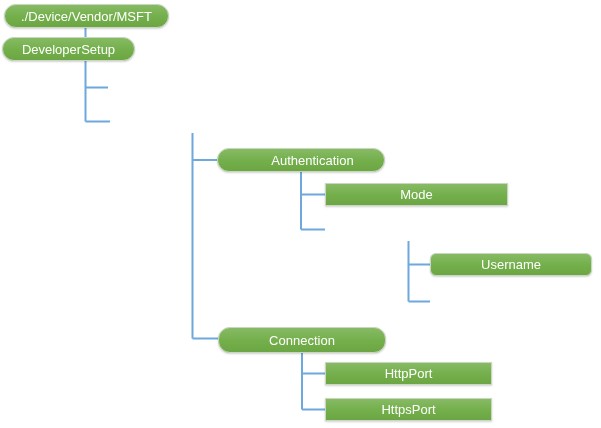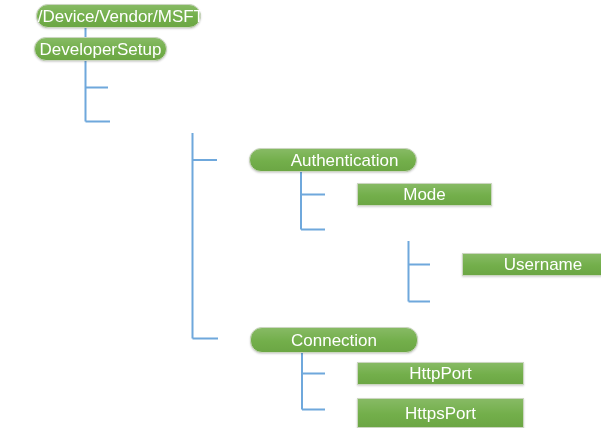--- a/index.html
+++ b/index.html
@@ -35,24 +35,23 @@
     position: absolute;
     box-sizing: border-box;
     display: flex;
     align-items: center;
     justify-content: center;
     background-color: var(--node-fill);
     background-image: linear-gradient(rgba(255,255,255,0.16), rgba(255,255,255,0.02) 55%, rgba(0,0,0,0.04));
     border: 1px solid var(--node-border);
     box-shadow: 0 1px 2px rgba(0,0,0,0.18);
     color: var(--node-text);
-    font-size: 17px;
+    font-size: 13px;
     line-height: 1;
     white-space: nowrap;
-    margin-left: 32px;
   }
   .pill { border-radius: 12px; }
   .rect { border-radius: 0; }
 </style>
 </head>
 <body>
 
 <div class="canvas">
 
   <svg class="connectors" viewBox="0 0 601 428" xmlns="http://www.w3.org/2000/svg" aria-hidden="true">
@@ -71,25 +70,25 @@
   </svg>
 
   <div class="node pill" style="left:4px;   top:4px;   width:165px; height:24px;">./Device/Vendor/MSFT</div>
 
   <div class="node pill" style="left:2px;   top:37px;  width:133px; height:24px;">DeveloperSetup</div>
 
 
 
   <div class="node pill" style="left:217px; top:148px; width:168px; height:24px;padding-left:23px;">Authentication</div>
 
-  <div class="node rect" style="left:325px; top:183px; width:135px; height:23px;">Mode</div>
+  <div class="node rect" style="left:325px; top:183px; width:183px; height:23px;">Mode</div>
 
 
-  <div class="node rect" style="left:430px; top:253px; width:162px; height:23px;">Username</div>
+  <div class="node rect" style="left:430px; top:253px; width:162px; height:23px;border-radius:6px;">Username</div>
 
 
   <div class="node pill" style="left:218px; top:327px; width:168px; height:26px;">Connection</div>
 
   <div class="node rect" style="left:325px; top:362px; width:167px; height:23px;">HttpPort</div>
 
-  <div class="node rect" style="left:325px; top:398px; width:167px; height:30px;">HttpsPort</div>
+  <div class="node rect" style="left:325px; top:398px; width:167px; height:23px;">HttpsPort</div>
 
 </div>
 
 </body></html>

